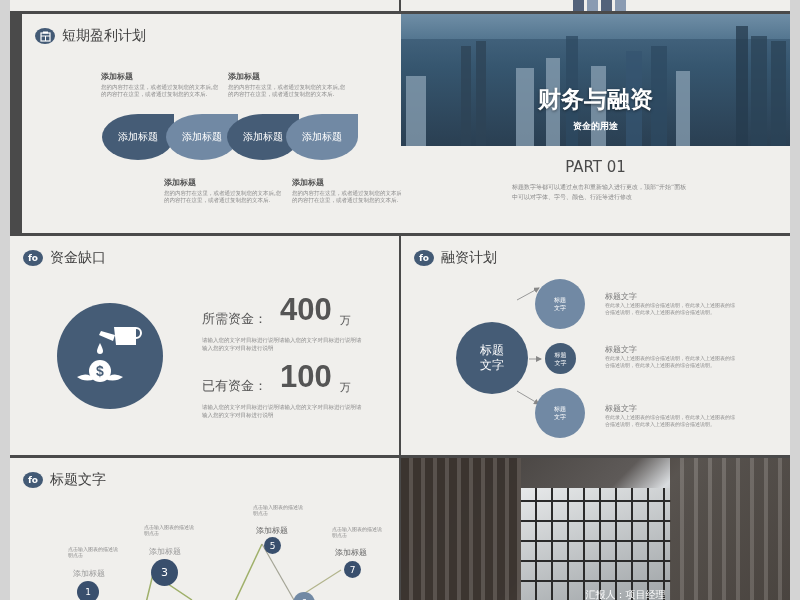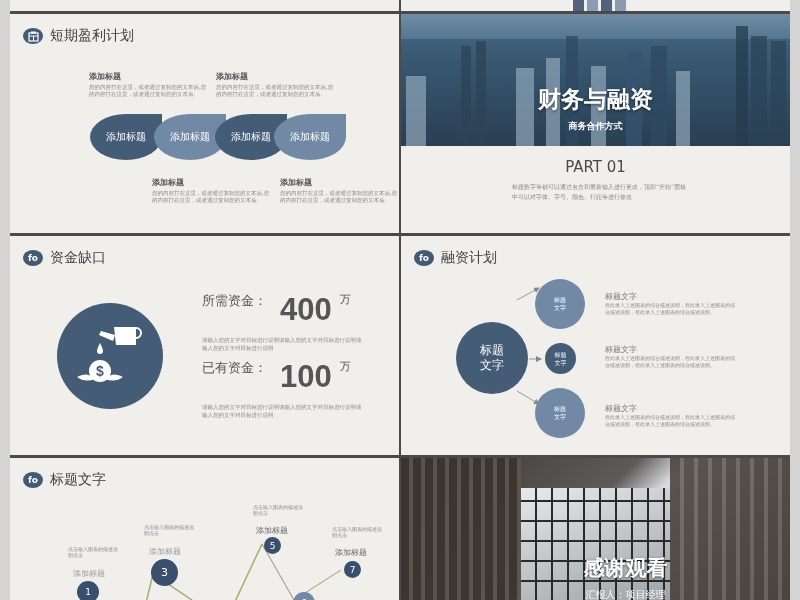--- a/index.html
+++ b/index.html
@@ -2,21 +2,21 @@
 <html><head>
 <meta charset="utf-8">
 <style>
   * { box-sizing: border-box; margin: 0; padding: 0; }
   html, body { width: 800px; height: 600px; overflow: hidden; }
   body { background: #d4d4d4; font-family: "DejaVu Sans", "Liberation Sans", sans-serif; position: relative; }
   .grid { position: absolute; left: 10px; top: 0; width: 780px; height: 600px; background: #4a4a4a; }
   .slide { position: absolute; background: #f0efec; overflow: hidden; }
   #s-top-left { left: 0; top: 0; width: 389px; height: 11px; }
   #s-top-right { left: 391px; top: 0; width: 389px; height: 11px; }
-  #s1 { left: 0; top: 14px; width: 389px; height: 219px; }
+  #s1 { left: 12px; top: 14px; width: 389px; height: 219px; }
   #s2 { left: 391px; top: 14px; width: 389px; height: 219px; }
   #s3 { left: 0; top: 236px; width: 389px; height: 219px; }
   #s4 { left: 391px; top: 236px; width: 389px; height: 219px; }
   #s5 { left: 0; top: 458px; width: 389px; height: 142px; }
   #s6 { left: 391px; top: 458px; width: 389px; height: 142px; }
 
   .bars { position: absolute; left: 172px; top: 0; height: 11px; display: flex; gap: 3px; }
   .bars span { display: block; width: 11px; height: 11px; }
 
   .sec-head { position: absolute; left: 13px; top: 13px; display: flex; align-items: center; gap: 7px; }
@@ -32,21 +32,21 @@
 
   .hero { position: absolute; left: 0; top: 0; width: 389px; height: 132px; background: linear-gradient(180deg, #4a6a85 0%, #36566f 40%, #2a3f52 100%); overflow: hidden; }
   .hero .sky { position: absolute; left: 0; top: 0; width: 100%; height: 25px; background: linear-gradient(180deg,#6f8ea6,#547690); }
   .bld { position: absolute; bottom: 0; background: #8ba2b4; opacity: .75; }
   .hero-title { position: absolute; left: 0; top: 70px; width: 100%; text-align: center; color: #fff; font-size: 23px; font-weight: bold; text-shadow: 0 1px 3px rgba(0,0,0,.5); }
   .hero-sub { position: absolute; left: 0; top: 106px; width: 100%; text-align: center; color: #fff; font-size: 9px; font-weight: bold; }
   .part { position: absolute; left: 0; top: 144px; width: 100%; text-align: center; font-size: 15px; color: #4a4a4a; }
   .part-desc { position: absolute; left: 111px; top: 168px; width: 180px; font-size: 6px; color: #8a8a8a; line-height: 10px; }
 
   .fund-circle { position: absolute; left: 47px; top: 67px; width: 106px; height: 106px; border-radius: 50%; background: #455c76; }
-  .fund-row { position: absolute; left: 192px; display: flex; align-items: flex-start; }
+  .fund-row { position: absolute; left: 192px; display: flex; align-items: flex-end; }
   .fund-label { font-size: 13px; color: #555; width: 78px; }
   .fund-num { font-size: 31px; font-weight: bold; color: #555; font-family: "Liberation Sans", sans-serif; letter-spacing: 0px; }
   .fund-unit { font-size: 11px; color: #555; margin-left: 8px; }
   .fund-desc { position: absolute; left: 192px; width: 160px; font-size: 5.5px; color: #8a8a8a; line-height: 8px; }
 
   .circ { position: absolute; border-radius: 50%; display: flex; align-items: center; justify-content: center; color: #fff; }
   .plan-item { position: absolute; left: 204px; width: 130px; }
   .plan-item .t { font-size: 8px; color: #777; }
   .plan-item .d { font-size: 5px; color: #8a8a8a; line-height: 7px; }
 
@@ -131,21 +131,21 @@
       <div class="bld" style="left:145px;width:14px;height:88px;"></div>
       <div class="bld" style="left:165px;width:12px;height:110px;background:#2e4a61;"></div>
       <div class="bld" style="left:190px;width:15px;height:80px;"></div>
       <div class="bld" style="left:225px;width:16px;height:95px;background:#355470;"></div>
       <div class="bld" style="left:250px;width:16px;height:100px;background:#2e4a61;"></div>
       <div class="bld" style="left:275px;width:14px;height:75px;"></div>
       <div class="bld" style="left:335px;width:12px;height:120px;background:#253b4e;"></div>
       <div class="bld" style="left:350px;width:16px;height:110px;background:#2b4357;"></div>
       <div class="bld" style="left:370px;width:15px;height:105px;background:#2b4357;"></div>
       <div class="hero-title">财务与融资</div>
-      <div class="hero-sub">商务合作方式</div>
+      <div class="hero-sub">资金的用途</div>
     </div>
     <div class="part">PART 01</div>
     <div class="part-desc">标题数字等都可以通过点击和重新输入进行更改，顶部“开始”面板中可以对字体、字号、颜色、行距等进行修改</div>
   </div>
 
   <div class="slide" id="s3">
     <div class="sec-head">
       <div class="sec-icon">fo</div>
       <div class="sec-title">资金缺口</div>
     </div>
@@ -258,17 +258,16 @@
     <div class="node-desc" style="left:322px;top:68px;">点击输入图表的描述说明点击</div>
     <div class="node-lbl" style="left:325px;top:89px;color:#666;">添加标题</div>
     <div class="node" style="left:334px;top:103px;width:17px;height:17px;">7</div>
   </div>
 
   <div class="slide" id="s6">
     <div class="photo">
       <div class="wall-l"></div>
       <div class="glass"></div>
       <div class="wall-r"></div>
-      <div class="thanks">感谢观看</div>
       <div class="reporter">汇报人：项目经理</div>
     </div>
   </div>
 </div>
 
 </body></html>

